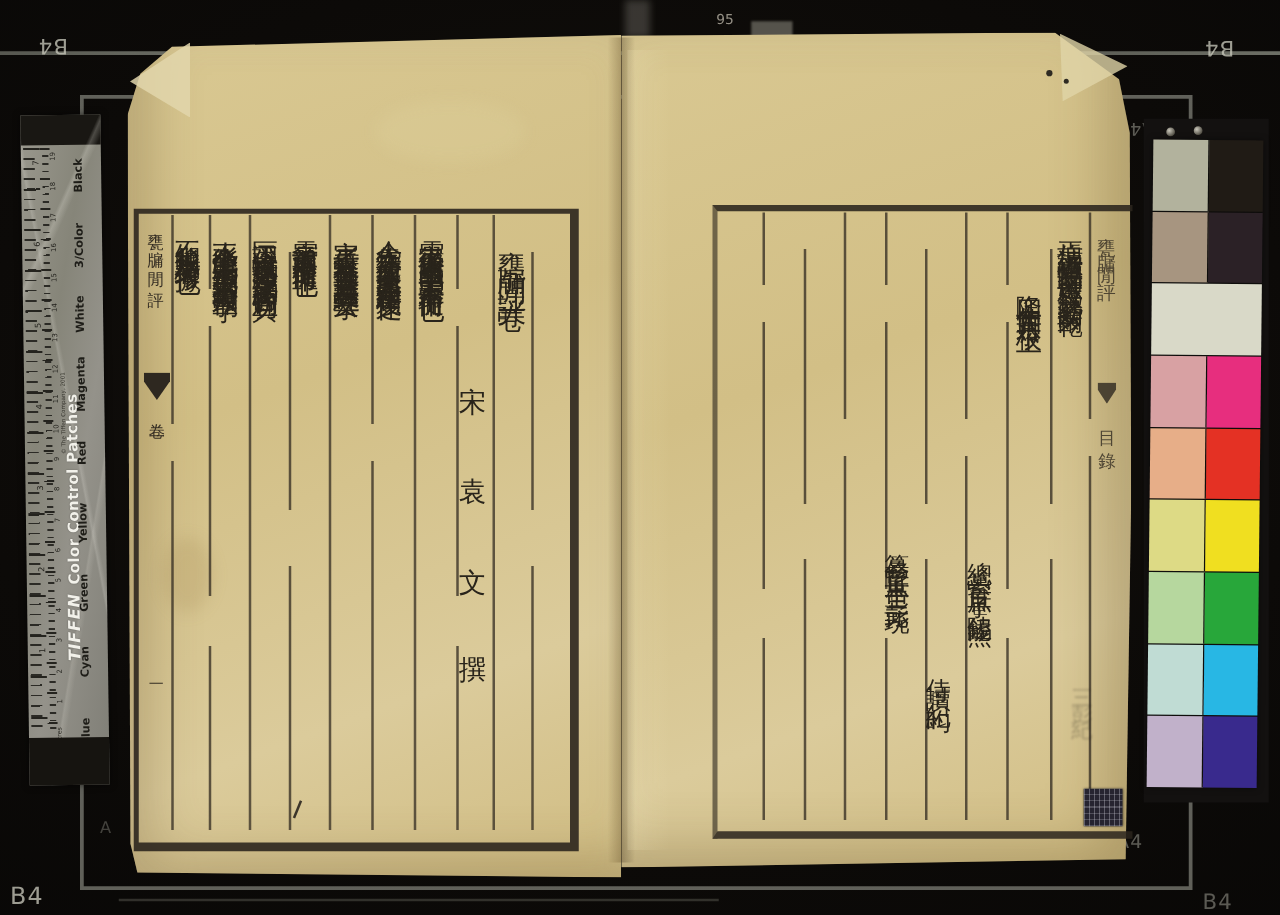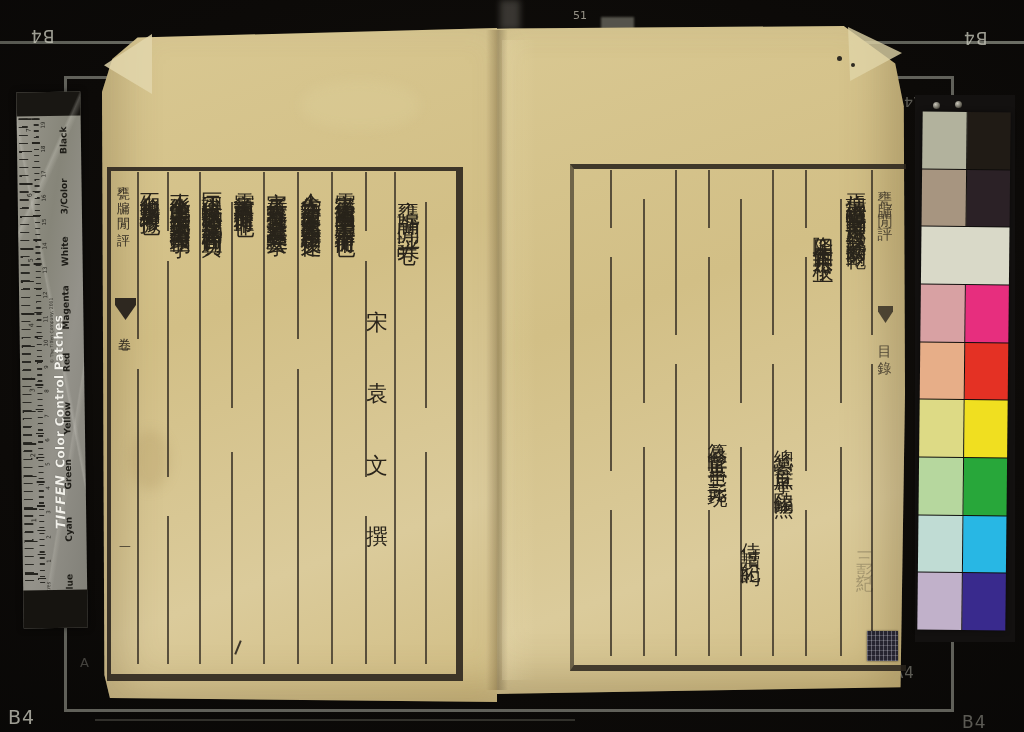--- a/index.html
+++ b/index.html
@@ -132,21 +132,21 @@
 
 <div class="abs mark flip" style="left:30px;top:26px;">B4</div>
 <div class="abs mark flip" style="left:963px;top:28px;">B4</div>
 <div class="abs mark" style="left:8px;top:706px;font-size:19px;">B4</div>
 <div class="abs mark dim" style="left:962px;top:712px;">B4</div>
 <div class="abs mark dim" style="left:893px;top:664px;font-size:15px;">A4</div>
 <div class="abs mark dim" style="left:80px;top:655px;font-size:13px;opacity:.38;">A</div>
 <div class="abs mark a4flip">A4</div>
 <div class="abs smudge"></div>
 <div class="abs top-label-blob"></div>
-<div class="abs note51">51</div>
+<div class="abs note51">95</div>
 
 <div class="abs ruler">
   <div class="scratches"></div>
   <div class="tickA"></div>
   <div class="tickA2"></div>
   <div class="tickB"></div>
   <div class="tickB2"></div>
   <div id="ruler-nums">
       <span class="rnum" style="left: 7px; top: 424px;">1</span>
       <span class="rnum" style="left: 7px; top: 359px;">2</span>

